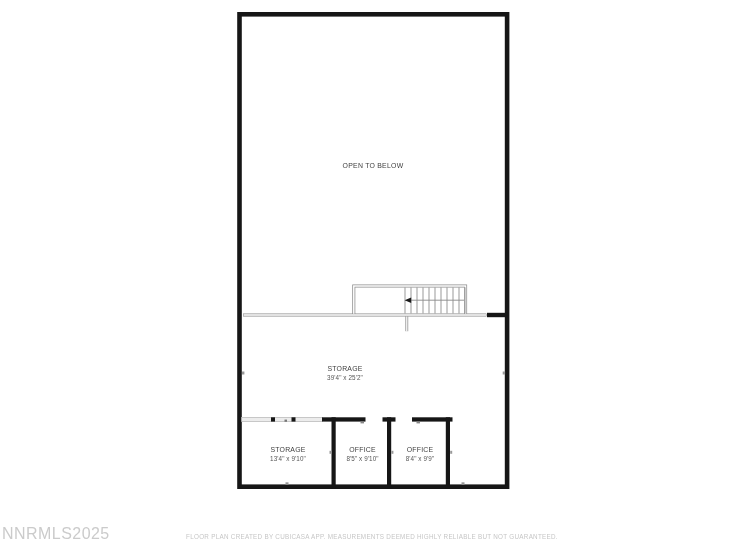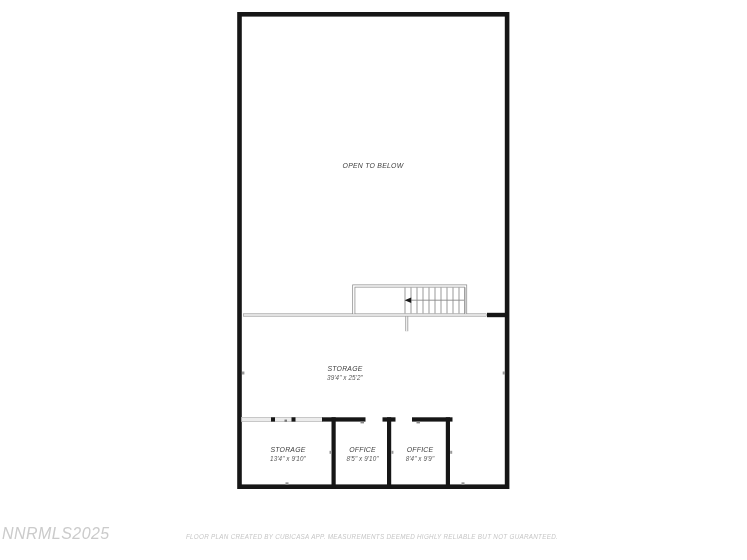--- a/index.html
+++ b/index.html
@@ -14,21 +14,20 @@
     --disclaimer:#c6c6c6;
     --bg:#ffffff;
   }
   html,body{margin:0;padding:0;}
   body{background:#fff;font-family:"Liberation Sans", sans-serif;}
   .canvas{
     position:relative;
     width:747px;height:560px;
     background:var(--bg);
     overflow:hidden;
-    font-style:italic;
   }
   .plan-svg{position:absolute;left:0;top:0;}
   .txt{position:absolute;white-space:nowrap;}
   .open-label{
     font-size:6.9px;letter-spacing:.25px;color:var(--label);
     transform:translate(-50%,-50%);
   }
   .room-label{
     position:absolute;text-align:center;transform:translateX(-50%);
   }

